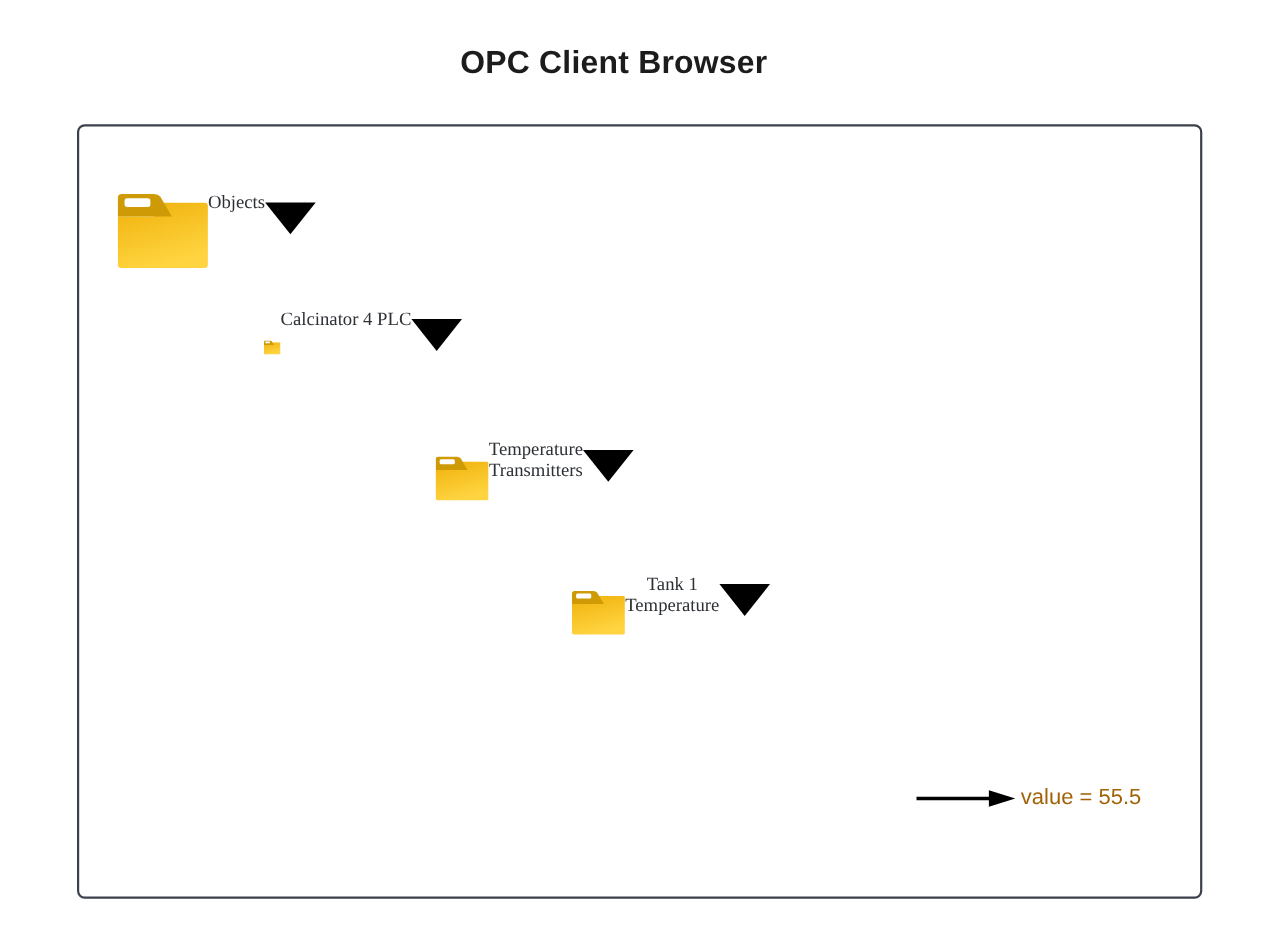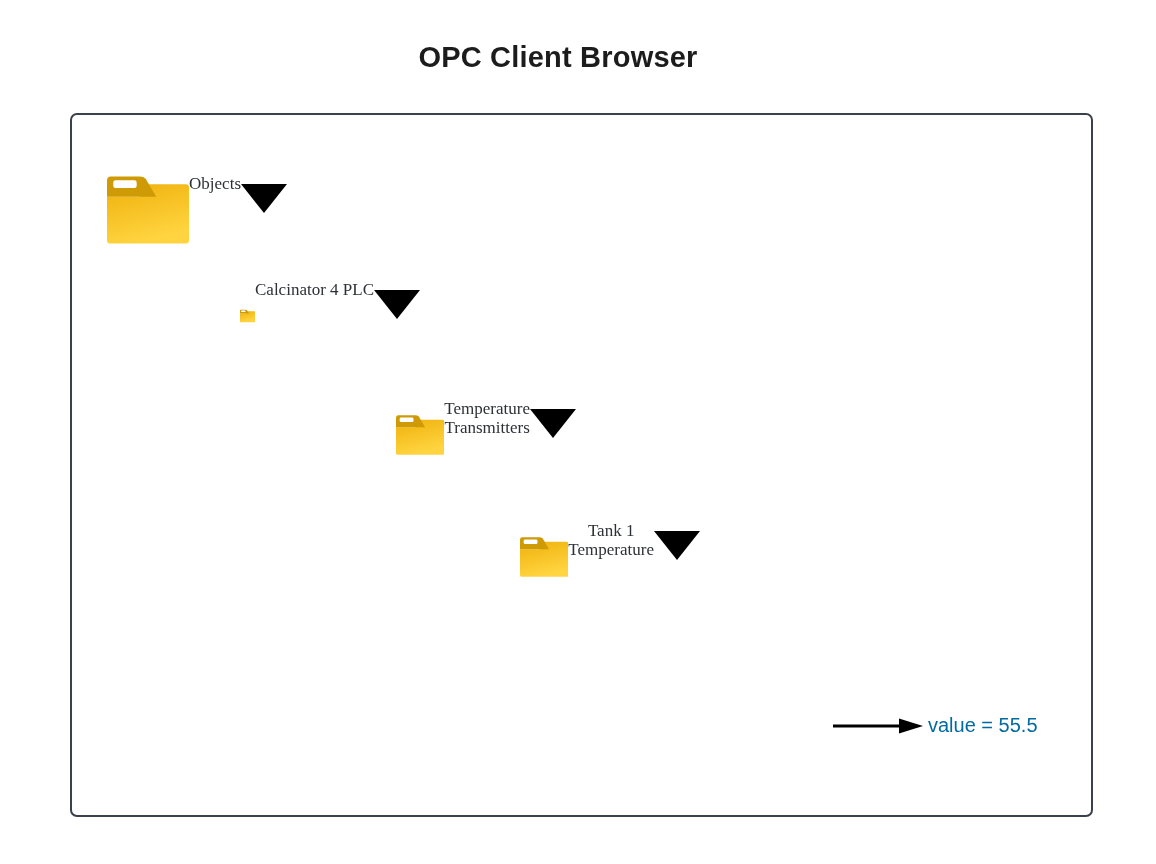--- a/index.html
+++ b/index.html
@@ -79,21 +79,21 @@
     top: 714px;
     width: 90px;
     height: 24px;
   }
   .value-text {
     position: absolute;
     left: 928px;
     top: 713px;
     font-size: 20px;
     line-height: 24px;
-    color: #0369a1;
+    color: #a16207;
     white-space: nowrap;
   }
   .defs-svg { position: absolute; width: 0; height: 0; }
 </style>
 </head>
 <body>
 
 <div class="stage">
 
   <svg class="defs-svg" aria-hidden="true">

